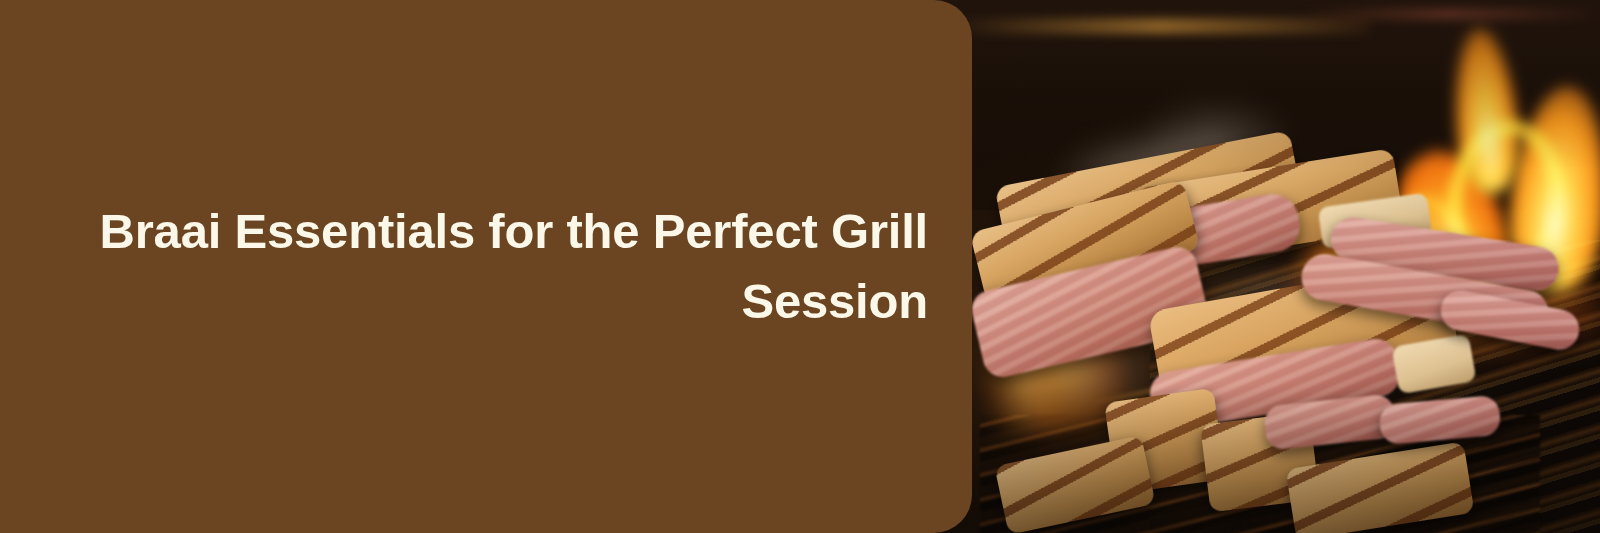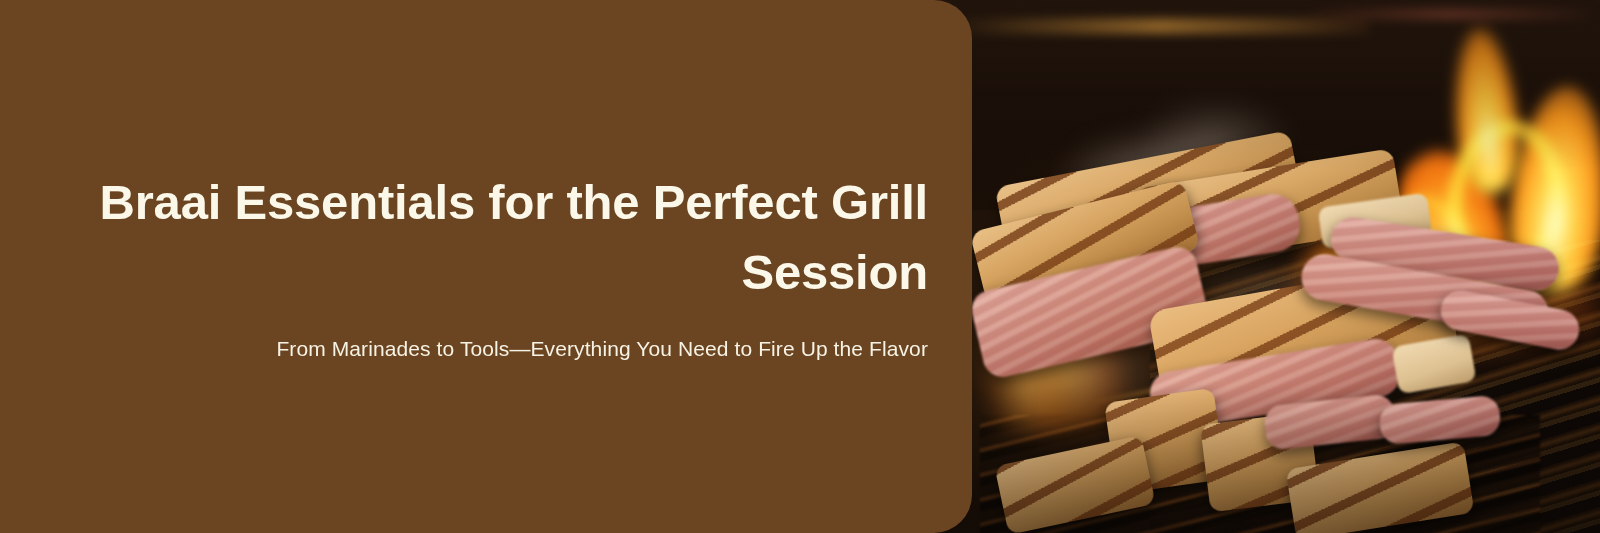--- a/index.html
+++ b/index.html
@@ -291,16 +291,15 @@
     <div class="meat steak" style="left:1000px; top:450px; width:150px; height:70px; transform:rotate(-12deg); border-radius:12px;"></div>
     <div class="meat steak" style="left:1290px; top:455px; width:180px; height:72px; transform:rotate(-9deg); border-radius:12px;"></div>
     <div class="meat sausage" style="left:1265px; top:400px; width:130px; height:44px; transform:rotate(-6deg); border-radius:18px;"></div>
     <div class="meat sausage" style="left:1380px; top:400px; width:120px; height:40px; transform:rotate(-5deg); border-radius:18px;"></div>
 
     <div class="photo-haze"></div>
   </div>
 
   <div class="panel">
     <h1 class="headline">Braai Essentials for the Perfect Grill Session</h1>
-    <p class="subtitle">From Marinades to Tools—Everything You Need to Fire Up the Flavor</p>
   </div>
 
 </div>
 
 </body></html>

